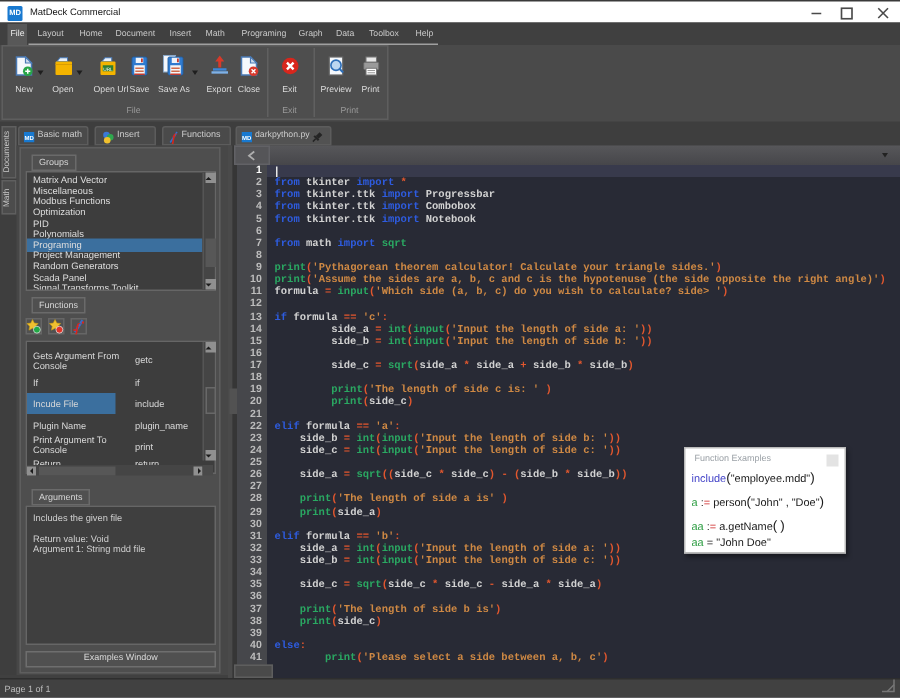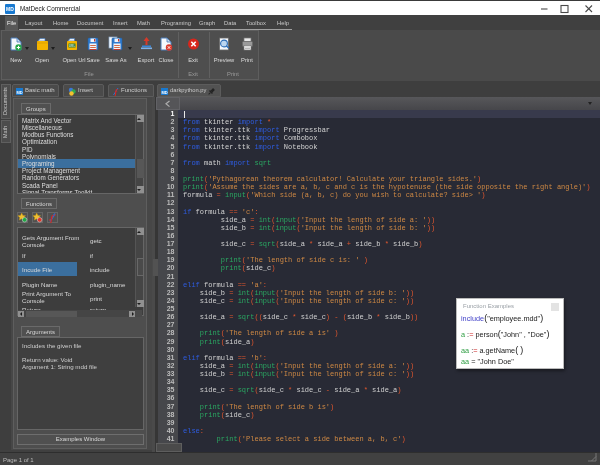--- a/index.html
+++ b/index.html
@@ -33,21 +33,21 @@
   .sel{background:#3b6f9e;}
   .sbv{position:absolute;background:#454545;box-sizing:border-box;}
   .sbh{position:absolute;background:#454545;box-sizing:border-box;}
   .sbtn{position:absolute;background:#909090;}
   .tri{position:absolute;width:0;height:0;z-index:3;}
   #exbtn{position:absolute;left:6px;top:337px;width:127px;height:11px;background:#505050;border:1px solid #6e6e6e;box-sizing:border-box;color:#dadada;font-size:6px;text-align:center;line-height:9px;}
   .ttab{position:absolute;top:84px;height:13px;background:#4a4a4a;border:1px solid #5c5c5c;border-radius:2px 2px 0 0;box-sizing:border-box;color:#cccccc;font-size:6px;line-height:11px;}
   #edtoolbar{position:absolute;left:156px;top:97px;width:444px;height:13px;background:linear-gradient(#57575a,#46464a);box-sizing:border-box;}
   #edbtn{position:absolute;left:156px;top:97px;width:24px;height:13px;background:#555558;border:1px solid #626266;box-sizing:border-box;}
   #gutter{position:absolute;left:158px;top:110px;width:20px;height:342px;background:#46474b;font-family:"Liberation Sans",sans-serif;font-size:7px;font-weight:bold;color:#bdbdbd;text-align:right;box-sizing:border-box;padding-right:3.5px;}
-  #code{position:absolute;left:178px;top:110px;width:422px;height:342px;background:#282a35;font-family:"Liberation Mono",monospace;font-size:7px;font-weight:normal;color:#d2d2d2;white-space:pre;overflow:hidden;padding-left:5px;box-sizing:border-box;}
+  #code{position:absolute;left:178px;top:110px;width:422px;height:342px;background:#282a35;font-family:"Liberation Mono",monospace;font-size:7px;font-weight:bold;color:#d2d2d2;white-space:pre;overflow:hidden;padding-left:5px;box-sizing:border-box;}
   .ln,.cl{height:8.125px;line-height:8.125px;}
   .k{color:#2e5ce0;}
   .f{color:#2aa862;}
   .s{color:#cf8944;}
   .o{color:#e2572e;}
   #caret{position:absolute;left:183.5px;top:110.5px;width:1.5px;height:7px;background:#e8e8e8;}
   #popup{position:absolute;left:456px;top:298px;width:108px;height:71px;background:#fff;border:1px solid #bbb;box-sizing:border-box;font-size:7px;color:#1a1a1a;box-shadow:1px 2px 3px rgba(0,0,0,0.4);}
   #statusbar{position:absolute;left:0;top:452px;width:600px;height:13px;background:#414141;border-top:1px solid #2e2e2e;box-sizing:border-box;}
   #statusbar span{position:absolute;left:3px;top:4px;font-size:6px;color:#bdbdbd;}
   .edarr{position:absolute;width:0;height:0;}

